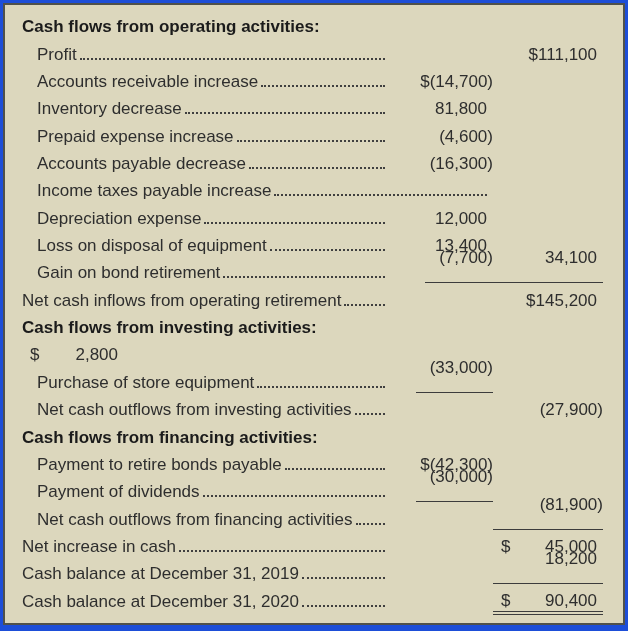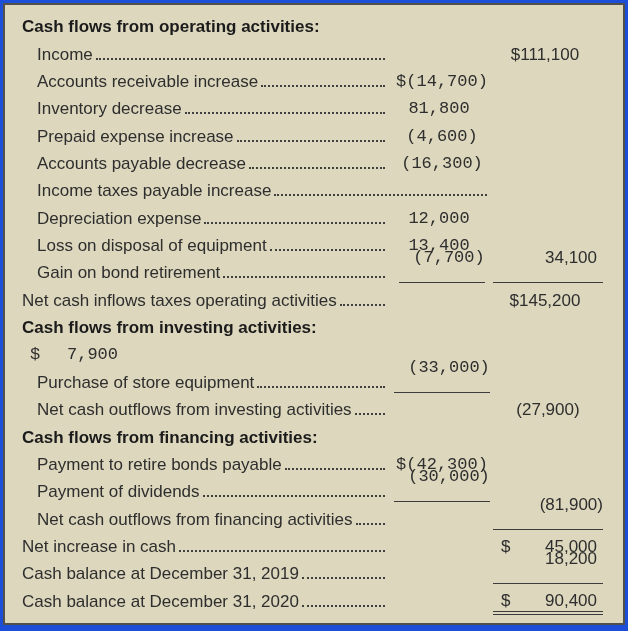--- a/index.html
+++ b/index.html
@@ -30,22 +30,22 @@
   .labelwrap{flex:1;display:flex;align-items:flex-end;min-width:0;}
   .row.item .labelwrap{padding-left:15px;}
   .label-text{white-space:nowrap;}
   .row.header .label-text{font-weight:bold;color:var(--ink-strong,#1b1b1b);}
   .dots{
     flex:1;
     border-bottom:2.4px dotted var(--dot,#3f3f3f);
     margin:0 6px 3px 3px;
     min-width:6px;
   }
-  .col{display:flex;justify-content:center;align-items:flex-end;}
-  .c1{width:102px;font-family:Liberation Mono, monospace;}
+  .col{display:flex;justify-content:flex-end;align-items:flex-end;}
+  .c1{width:102px;}
   .c2{width:110px;}
   .amt{white-space:nowrap;}
   .amt.np{padding-right:6px;}          
   .amt.u{
     border-bottom:1.6px solid var(--rule,#3c3c3c);
     padding-left:14px;
     padding-bottom:16px;
     margin-bottom:-2px;
   }
   .c2 .amt.u{flex:1;text-align:right;padding-left:0;}
@@ -70,21 +70,21 @@
     <div>
         <div class="row header">
           <span class="labelwrap">
             <span class="label-text">Cash flows from operating activities:</span>
           </span>
           <span class="col c1"></span>
           <span class="col c2"></span>
         </div>
         <div class="row item">
           <span class="labelwrap">
-            <span class="label-text">Income</span>
+            <span class="label-text">Profit</span>
             <span class="dots"></span>
           </span>
           <span class="col c1"></span>
           <span class="col c2">
             <span class="amt np">$111,100</span>
           </span>
         </div>
         <div class="row item">
           <span class="labelwrap">
             <span class="label-text">Accounts receivable increase</span>
@@ -159,40 +159,40 @@
           </span>
           <span class="col c1">
             <span class="amt u">(7,700)</span>
           </span>
           <span class="col c2">
             <span class="amt u np">34,100</span>
           </span>
         </div>
         <div class="row total">
           <span class="labelwrap">
-            <span class="label-text">Net cash inflows taxes operating activities</span>
+            <span class="label-text">Net cash inflows from operating retirement</span>
             <span class="dots"></span>
           </span>
           <span class="col c1"></span>
           <span class="col c2">
             <span class="amt np">$145,200</span>
           </span>
         </div>
         <div class="row header">
           <span class="labelwrap">
             <span class="label-text">Cash flows from investing activities:</span>
           </span>
           <span class="col c1"></span>
           <span class="col c2"></span>
         </div>
         <div class="row item">
           <span class="col c1">
             <span class="amt split np">
               <span>$</span>
-              <span>7,900</span>
+              <span>2,800</span>
             </span>
           </span>
           <span class="col c2"></span>
         </div>
         <div class="row item">
           <span class="labelwrap">
             <span class="label-text">Purchase of store equipment</span>
             <span class="dots"></span>
           </span>
           <span class="col c1">

